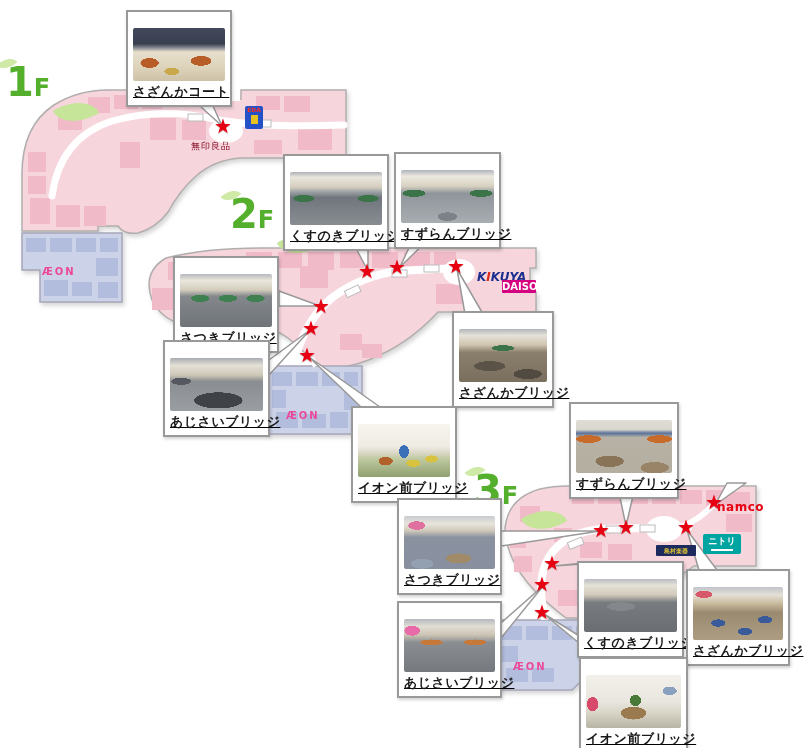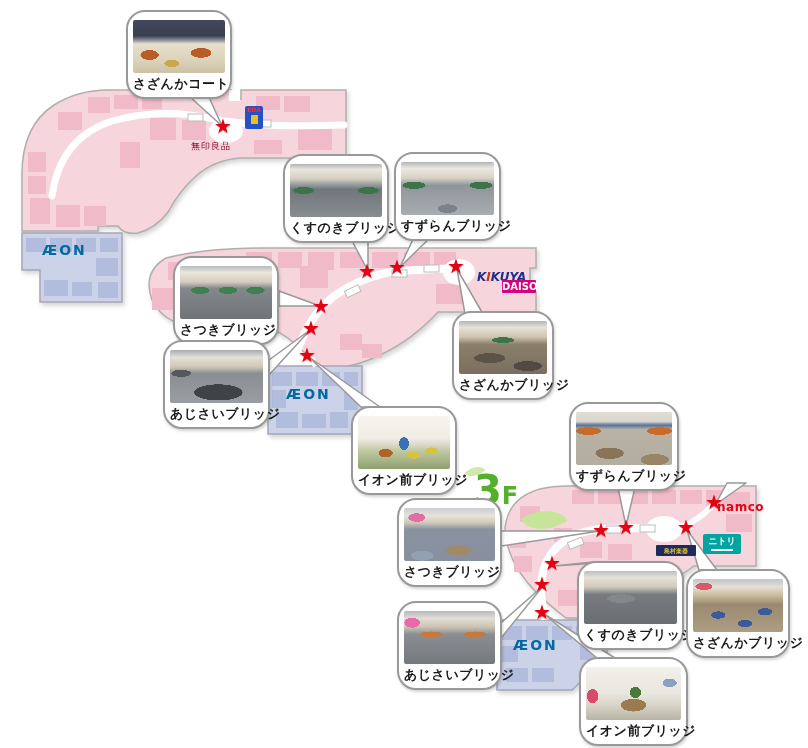--- a/index.html
+++ b/index.html
@@ -1,22 +1,22 @@
 <!DOCTYPE html>
 <html><head>
 <meta charset="utf-8">
 <style>
   html,body{margin:0;padding:0;background:#fff;}
   .canvas{position:relative;width:808px;height:748px;background:#fff;overflow:hidden;
           font-family:"DejaVu Sans","Liberation Sans",sans-serif;}
   .map-svg{position:absolute;left:0;top:0;z-index:0;}
 
   
-  .callout{position:absolute;z-index:2;background:#fff;border:2px solid #999;border-radius:19px;
-           padding:8px 5px 1px;box-shadow:1px 2px 3px rgba(0,0,0,.18);box-sizing:border-box;}
+  .callout{position:absolute;z-index:2;background:#fff;border:2px solid #999;border-radius:0;
+           padding:16px 5px 1px;box-shadow:1px 2px 3px rgba(0,0,0,.18);box-sizing:border-box;text-decoration:underline;}
   .photo{width:100%;height:53px;border-radius:2px;}
   .callout-label{text-align:center;font-size:13px;font-weight:bold;color:#1a1a1a;
                  padding:2px 0 3px;white-space:nowrap;letter-spacing:.5px;}
 
   
   .ph-court{background:
     radial-gradient(ellipse 15px 8px at 18% 66%,#b85c28 60%,rgba(0,0,0,0) 61%),
     radial-gradient(ellipse 17px 8px at 74% 62%,#b85c28 60%,rgba(0,0,0,0) 61%),
     radial-gradient(ellipse 12px 6px at 42% 82%,#c8a84a 60%,rgba(0,0,0,0) 61%),
     linear-gradient(180deg,#43485a 0%,#394050 30%,#8c8f96 38%,#e6dfcc 45%,#ddd3ba 75%,#cdc2a8 100%);}
@@ -94,22 +94,22 @@
       text-shadow:0 1px 0 #fff,1px 0 0 #fff;}
   .fl-num{font-size:40px;font-weight:800;line-height:48px;}
   .fl-suf{font-size:24px;font-weight:800;}
   .leaf{position:absolute;background:#cfe9a6;border-radius:5% 100% 5% 100%;z-index:0;}
   .leaf-a{width:18px;height:11px;left:-8px;top:0;transform:rotate(-40deg);}
   .leaf-b{width:40px;height:24px;right:-20px;bottom:-8px;transform:rotate(-28deg);background:#c6e598;}
 
   
   .star{position:absolute;z-index:3;font-size:20px;line-height:1;color:#e60012;
         text-shadow:0 1px 0 rgba(140,0,0,.35);}
-  .aeon-wordmark{position:absolute;z-index:2;color:#0369a1;font-weight:bold;
-        font-size:14px;letter-spacing:2px;}
+  .aeon-wordmark{position:absolute;z-index:2;color:#ec4899;font-weight:bold;
+        font-size:10px;letter-spacing:2px;margin-top:24px;}
   .muji{position:absolute;z-index:2;color:#7f0019;font-weight:normal;font-size:9px;letter-spacing:1px;}
   .kikuya{position:absolute;z-index:2;color:#1d2f8f;font-weight:800;font-style:italic;
         font-size:12px;letter-spacing:0;margin-top:16px;}
   .kikuya .red{color:#e02a1a;}
   .daiso{position:absolute;z-index:2;background:#d5007f;color:#fff;font-weight:bold;
         font-size:10px;width:34px;height:13px;text-align:center;line-height:13px;border-radius:1px;}
   .nitori{position:absolute;z-index:2;background:#00a4a0;color:#fff;font-weight:bold;
         font-size:9px;width:38px;height:20px;text-align:center;border-radius:2px;padding-top:1px;box-sizing:border-box;}
   .nitori .bar{display:block;width:22px;height:2px;background:#fff;margin:1px auto 0;}
   .shimamura{position:absolute;z-index:2;background:#1c2a5e;color:#e8c832;font-weight:bold;
@@ -262,20 +262,30 @@
       <polygon points="617,483 626,526 636,483"></polygon>
       <polygon points="727,483 715,505 746,483"></polygon>
       <polygon points="501,531 600,531 501,546"></polygon>
       <polygon points="593,562 554,566 612,562"></polygon>
       <polygon points="699,570 687,530 717,570"></polygon>
       <polygon points="501,623 543,586 501,638"></polygon>
       <polygon points="597,658 544,614 615,658"></polygon>
     </g>
   </svg>
 
+  <div class="floor-label" style="left:6px;top:58px">
+    <span class="leaf leaf-a"></span>
+    <span class="leaf leaf-b"></span>
+    <span class="txt"><span class="fl-num">1</span><span class="fl-suf">F</span></span>
+  </div>
+  <div class="floor-label" style="left:230px;top:190px">
+    <span class="leaf leaf-a"></span>
+    <span class="leaf leaf-b"></span>
+    <span class="txt"><span class="fl-num">2</span><span class="fl-suf">F</span></span>
+  </div>
   <div class="floor-label" style="left:474px;top:466px">
     <span class="leaf leaf-a"></span>
     <span class="leaf leaf-b"></span>
     <span class="txt"><span class="fl-num">3</span><span class="fl-suf">F</span></span>
   </div>
 
   <span class="aeon-wordmark" style="left:42px;top:242px">ÆON</span>
   <span class="aeon-wordmark" style="left:286px;top:386px">ÆON</span>
   <span class="aeon-wordmark" style="left:513px;top:637px">ÆON</span>
   <span class="muji" style="left:191px;top:140px">無印良品</span>

